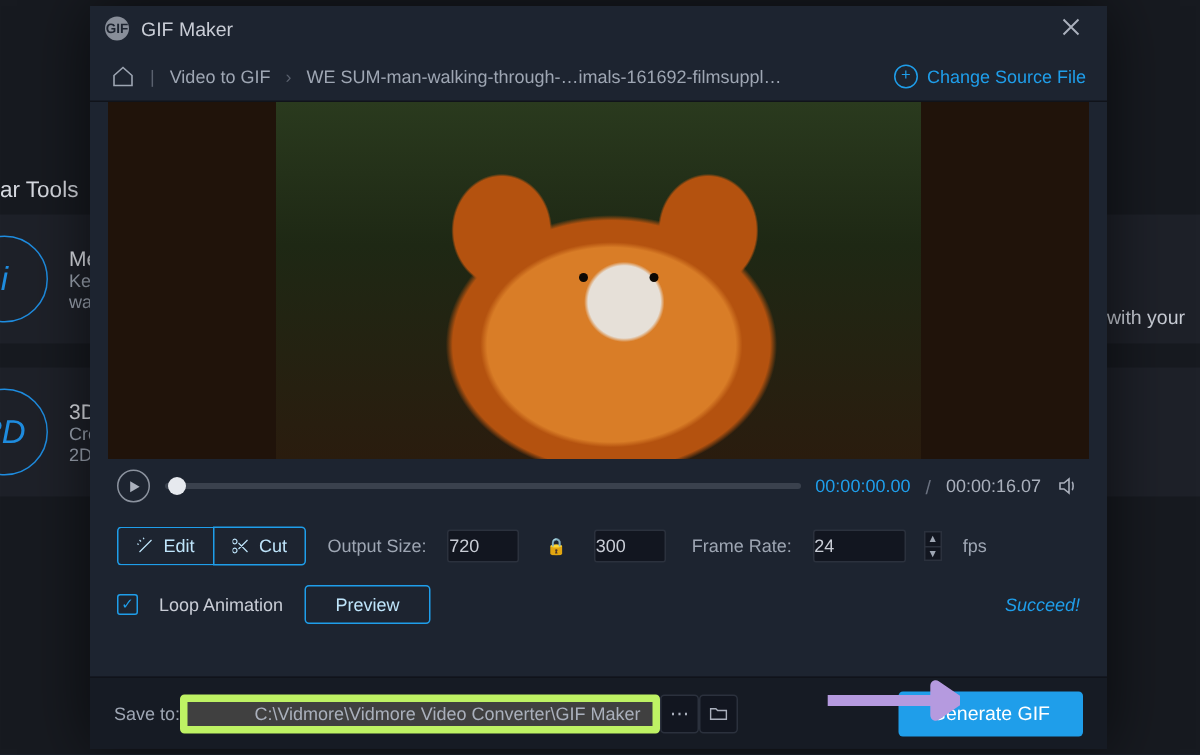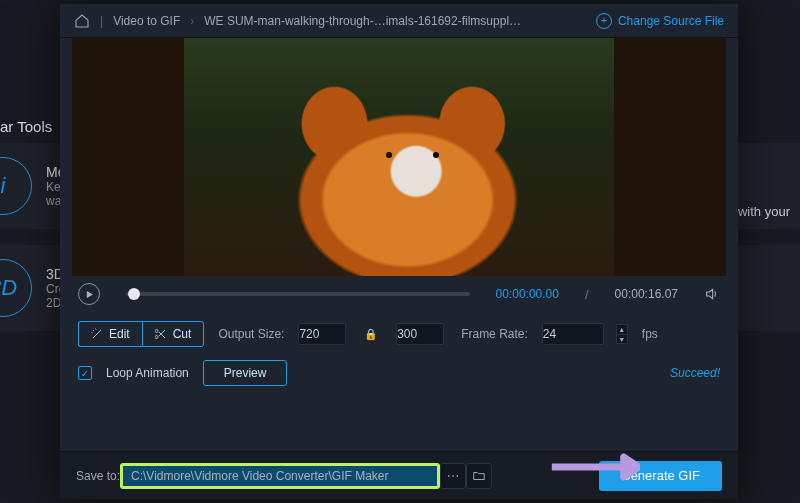--- a/index.html
+++ b/index.html
@@ -88,21 +88,21 @@
       linear-gradient(180deg, #2a3a1e 0%, #1e2814 40%, #2a1c0e 100%);
   }
   .fox::before, .fox::after {
     content:""; position:absolute; width:6px; height:6px; background:#0c0804;
     border-radius:50%; top:48%;
   }
   .fox::before { left:47%; }
   .fox::after  { left:58%; }
 
   .player-row {
-    height:36px; display:flex; align-items:center; gap:26px;
+    height:36px; display:flex; align-items:center; gap:10px;
     padding: 0 18px; color:#aab0bc;
   }
   .play-btn {
     width:22px; height:22px; border:1.5px solid #8b929e; border-radius:50%;
     display:flex; align-items:center; justify-content:center; cursor:pointer;
   }
   .play-btn svg { width:9px; height:9px; }
   .track {
     flex:1; height:4px; background:#3a414d; border-radius:2px;
     position:relative;
@@ -160,23 +160,23 @@
   .succeed {
     margin-left:auto; color:#1f9eea; font-size:12px; font-style:italic;
   }
 
   .save-row {
     margin-top:auto; height:48px; background:#161b24;
     display:flex; align-items:center; padding:0 16px;
     border-top:1px solid #10131a;
   }
   .path-field {
-    flex:1; max-width:320px; height:26px; background:#0c4a6e;
-    border:3px solid #bef264; border-radius:3px;
-    display:flex; align-items:center; padding:0 8px; color:#aab0bc; font-size:12px;
+    flex:1; max-width:320px; height:26px; background:#404040;
+    border:5px solid #bef264; border-radius:3px;
+    display:flex; align-items:center; padding:0 8px; color:#aab0bc; font-size:12px;justify-content:flex-end;
   }
   .icon-btn {
     width:26px; height:26px; border:1px solid #2b313d; background:#121620;
     border-radius:3px; display:flex; align-items:center; justify-content:center;
     color:#aab0bc; font-size:13px; cursor:pointer;
   }
   .generate-btn {
     margin-left:auto; height:30px; padding:0 22px; background:#1f9eea;
     color:#fff; border:none; border-radius:3px; font-size:13px; cursor:pointer;
   }
@@ -207,20 +207,29 @@
       <div style="color:#e0e3e9;font-size:14px;">3D M</div>
       <div style="color:#9ea6b3;font-size:12px;">Crea</div>
       <div style="color:#9ea6b3;font-size:12px;">2D</div>
     </div>
   </div>
   <div class="bg-right-text">F with your</div>
 </div>
 
 <div class="modal">
 
+  <div class="titlebar">
+    <div class="app-icon">GIF</div>
+    <div>GIF Maker</div>
+    <div class="close">
+      <svg viewBox="0 0 12 12" width="12" height="12">
+          <path d="M1 1 L11 11 M11 1 L1 11" stroke="currentColor" stroke-width="1.3"></path>
+        </svg>
+    </div>
+  </div>
 
   <div class="breadcrumb">
     <svg class="home-icon" viewBox="0 0 24 24">
         <path d="M3 11 L12 3 L21 11 V21 H3 Z" fill="none" stroke="currentColor" stroke-width="1.6"></path>
       </svg>
     <span class="crumb-sep">|</span>
     <span>Video to GIF</span>
     <span class="crumb-sep">›</span>
     <span style="white-space:nowrap;overflow:hidden;text-overflow:ellipsis;max-width:320px;">WE SUM-man-walking-through-…imals-161692-filmsupply.mov</span>
     <div class="change-src">

